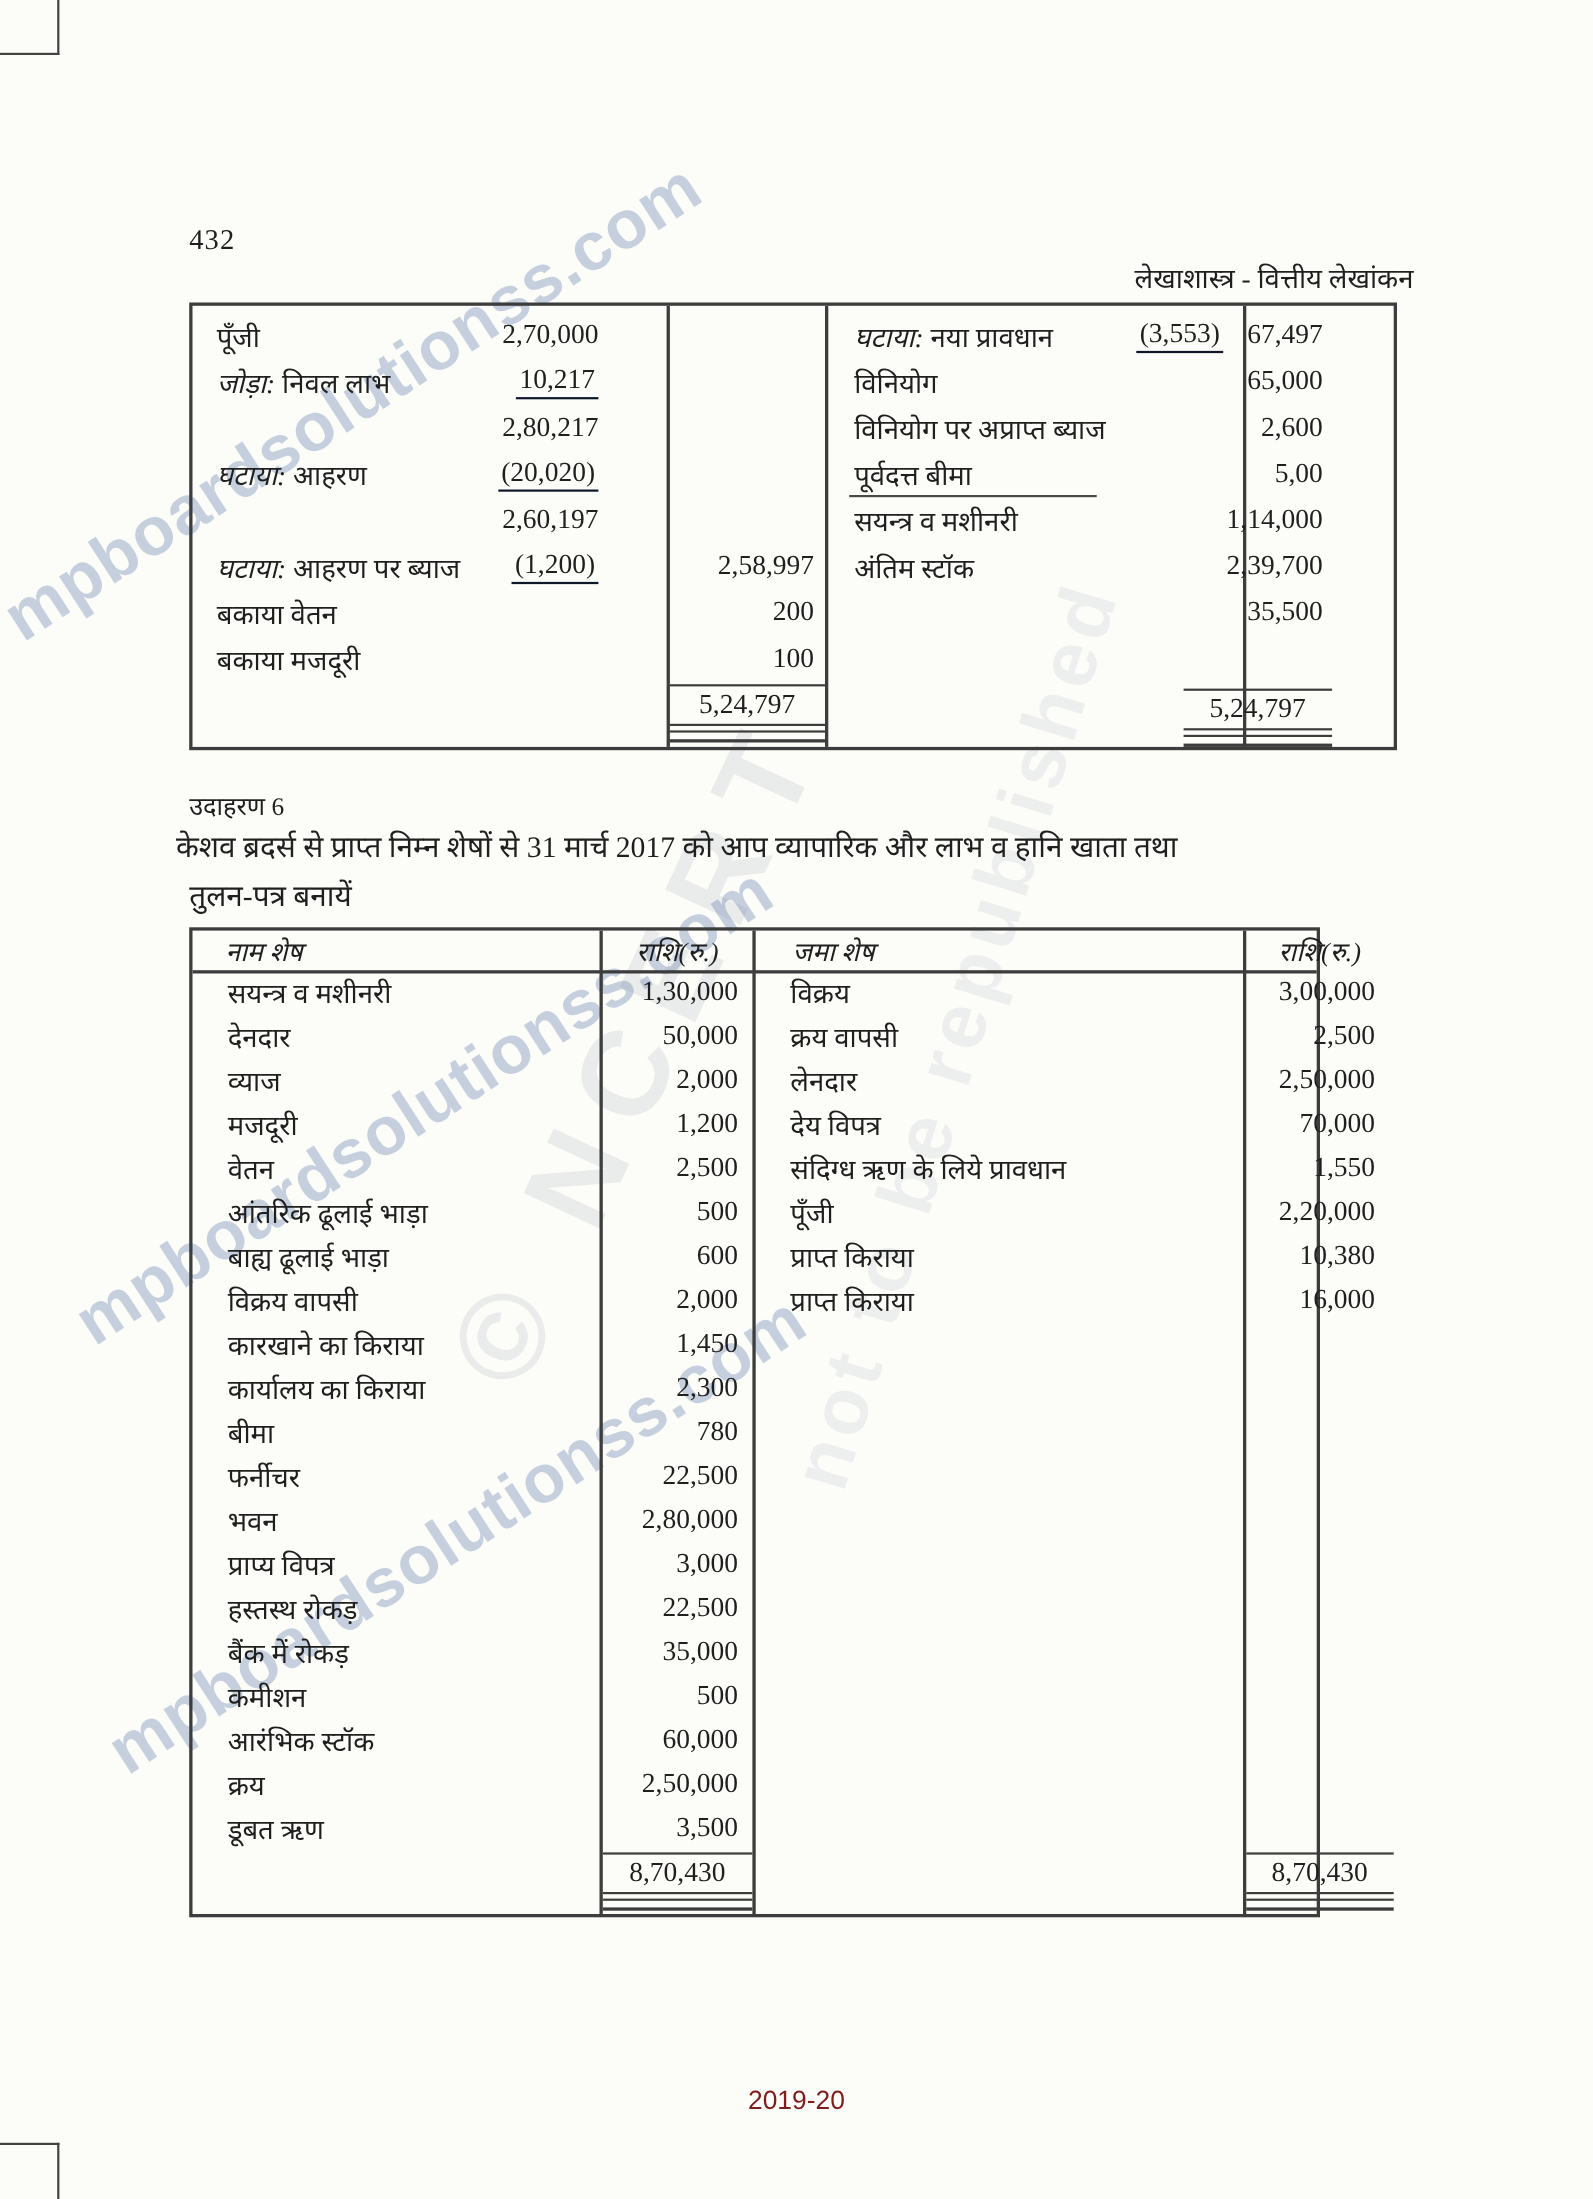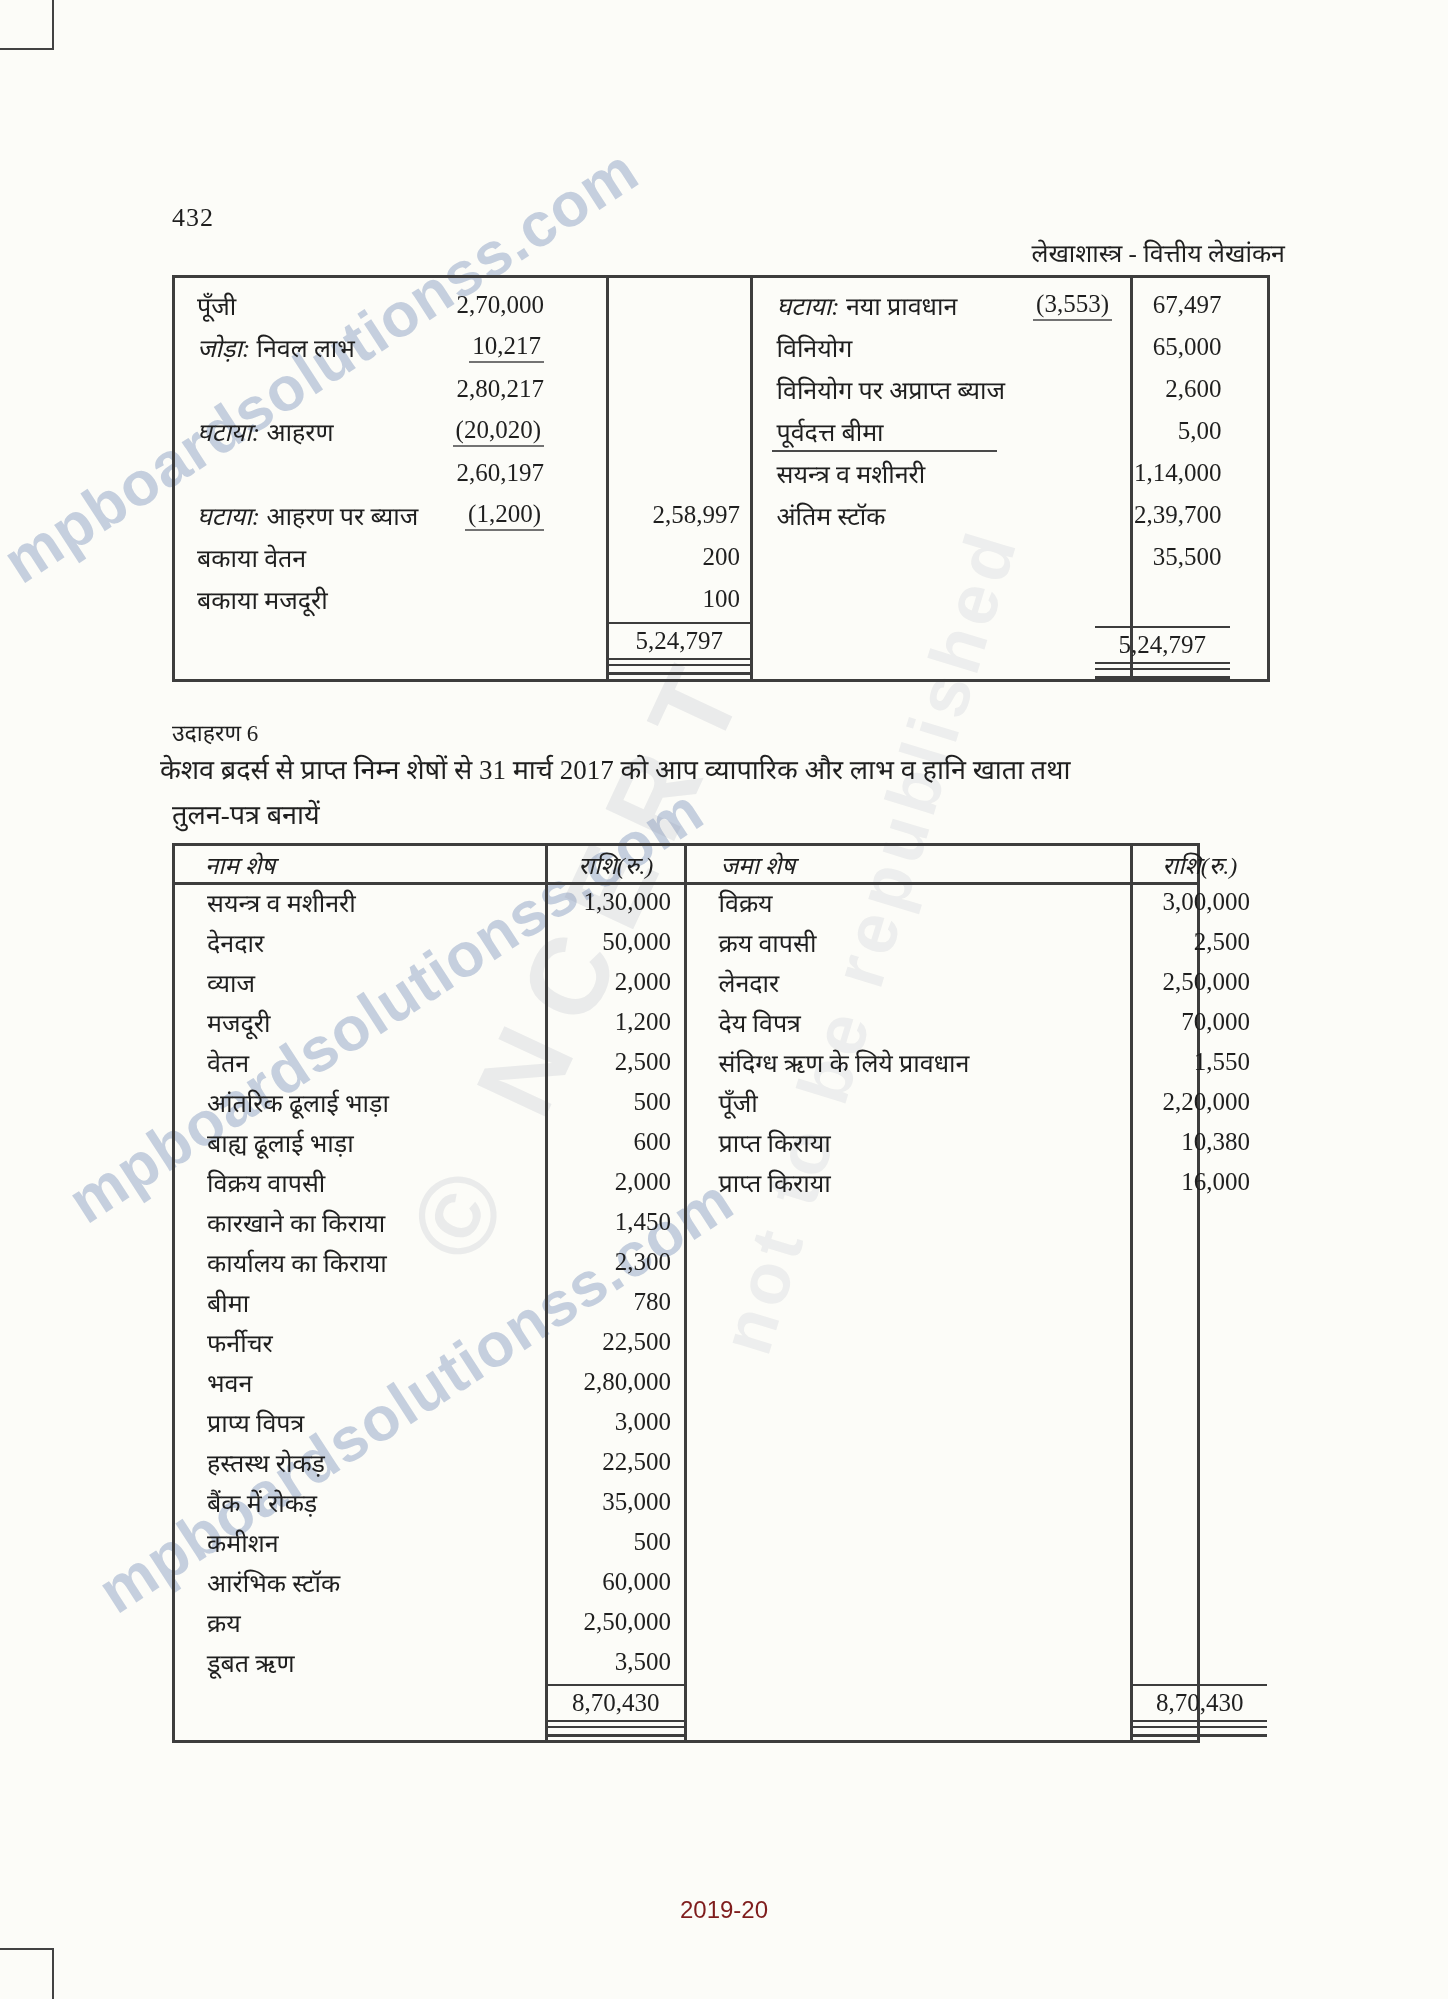--- a/index.html
+++ b/index.html
@@ -42,30 +42,30 @@
   #t1{left:172px;top:275px;width:1098px;height:407px;}
   #t2{left:172px;top:843px;width:1028px;height:900px;}
   .vdiv{position:absolute;top:0;bottom:0;width:2.5px;background:var(--bc);}
   .hline{position:absolute;left:0;right:0;height:2.5px;background:var(--bc);}
   .thin{position:absolute;height:2px;background:#4a4a4a;}
   .col{position:absolute;top:0;bottom:0;display:flex;flex-direction:column;box-sizing:border-box;}
   .rows{display:flex;flex-direction:column;flex:0 0 auto;}
   .row{flex:0 0 auto;display:flex;align-items:center;white-space:nowrap;font-size:25px;}
   .pfx{font-style:italic;}
   .inner{display:inline-block;}
-  .inner.ul{border-bottom:2px solid #737373;padding:0 3px 1px 3px;}
+  .inner.ul{border-bottom:2px solid #0f172a;padding:0 3px 1px 3px;}
   .total-box{margin-top:auto;border-top:2.5px solid var(--bc);flex:0 0 auto;}
   .total-text{height:34px;line-height:34px;text-align:center;font-size:25px;
     border-bottom:2.5px solid var(--bc);}
   .dbl{margin-top:4px;height:6px;border-top:2.5px solid var(--bc);border-bottom:3px solid var(--bc);}
   
   #t1 .colA{left:0;width:431px;}
   #t1 .colB{left:433.5px;width:141.5px;padding-bottom:4px;}
   #t1 .colC{left:577.5px;width:377.5px;}
-  #t1 .colD{left:920px;width:134.5px;padding-bottom:0;justify-content:flex-end;}
+  #t1 .colD{left:901px;width:134.5px;padding-bottom:0;justify-content:flex-end;}
   #t1 .rows{padding-top:6px;}
   #t1 .row{height:42px;}
   #t1 .colA .row{padding:0 62px 0 22px;justify-content:space-between;}
   #t1 .colC .row{padding:0 18px 0 24px;justify-content:space-between;}
   #t1 .colB .row{justify-content:flex-end;padding-right:10px;}
   #t1 .colD .row{justify-content:flex-end;padding-right:8px;}
   
   #t2 .colA{left:0;width:370px;}
   #t2 .colB{left:372.5px;width:136.5px;padding-bottom:3px;}
   #t2 .colC{left:511.5px;width:443.5px;}

